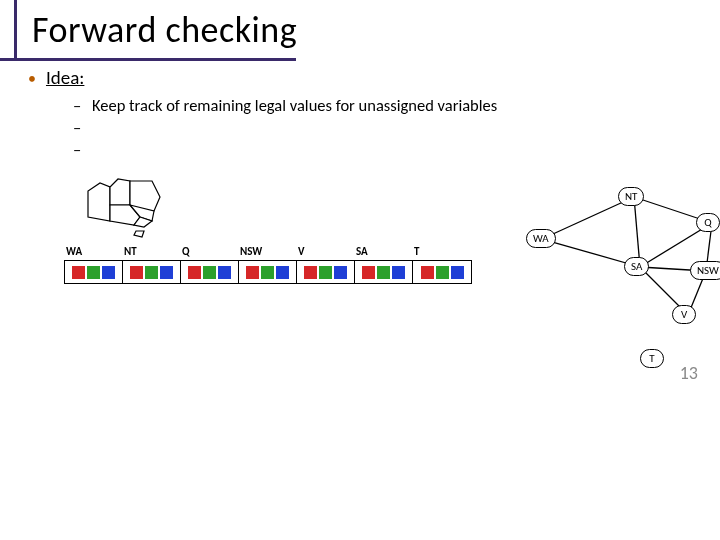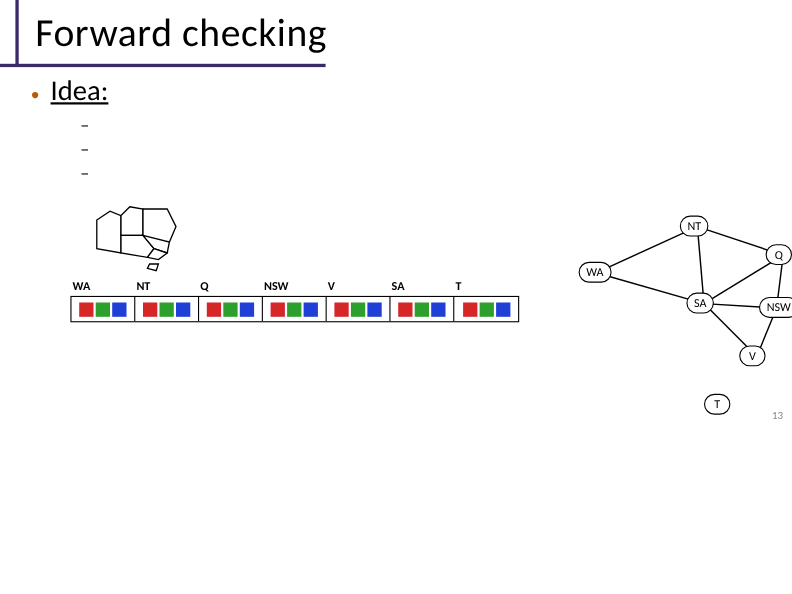--- a/index.html
+++ b/index.html
@@ -5,61 +5,62 @@
   * { box-sizing: border-box; margin: 0; padding: 0; }
   html, body { width: 720px; height: 540px; font-family: Calibri, Arial, sans-serif; background: #fff; color: #000; }
   .slide { position: relative; width: 720px; height: 396px; padding: 0; }
   .title-wrap { padding: 8px 0 0 10px; }
   .title-rule-v { position: absolute; left: 14px; top: 0; width: 3px; height: 60px; background: #3a2a6a; }
   .title { font-size: 36px; font-weight: 400; padding-left: 22px; letter-spacing: 0.5px; }
   .title-rule-h { position: absolute; left: 0; top: 58px; width: 296px; height: 3px; background: #3a2a6a; }
   .body { padding: 14px 20px 0 28px; font-size: 16px; }
   .b1 { display: flex; align-items: baseline; gap: 10px; margin-bottom: 6px; }
   .b1 .dot { color: #b85c00; font-size: 16px; line-height: 1; }
-  .b1 .lbl { font-size: 26px; }
+  .b1 .lbl { font-size: 19px; }
   .sub { padding-left: 44px; }
   .sub .row { display: flex; align-items: baseline; gap: 10px; margin-bottom: 2px; font-size: 16.5px; }
   .sub .dash { width: 10px; text-align: center; }
   .content { position: relative; margin-top: 10px; }
   .map { position: absolute; left: 54px; top: 4px; }
   .map svg { display: block; }
   .table-wrap { position: absolute; left: 36px; top: 76px; }
   .hdr { display: flex; }
   .hdr div { width: 58px; font-size: 11px; font-weight: 700; text-align: left; padding-left: 2px; }
   .grid { border: 1px solid #000; display: flex; margin-top: 2px; }
   .cell { width: 58px; height: 22px; border-right: 1px solid #000; display: flex; align-items: center; justify-content: center; gap: 2px; padding: 0 2px; }
   .cell:last-child { border-right: none; }
   .sq { width: 13px; height: 13px; }
   .sq.r { background: #d62728; }
   .sq.g { background: #2ca02c; }
   .sq.b { background: #1f3fd6; }
   .graph { position: absolute; left: 492px; top: 14px; width: 210px; height: 190px; }
   .node { position: absolute; border: 1.5px solid #000; background: #fff; border-radius: 14px; padding: 2px 6px; font-size: 11px; font-weight: 400; text-align: center; min-width: 24px; }
   .graph svg { position: absolute; left: 0; top: 0; }
-  .pagenum { position: absolute; right: 8px; bottom: 12px; font-size: 10px; color: #8a8a8a; }
+  .pagenum { position: absolute; right: 22px; bottom: 12px; font-size: 18px; color: #8a8a8a; }
   .underline { text-decoration: underline; }
 </style>
 </head>
 <body>
 
 <div class="slide">
   <div class="title-rule-v"></div>
   <div class="title-wrap">
     <div class="title">Forward checking</div>
   </div>
   <div class="title-rule-h"></div>
 
   <div class="body">
     <div class="b1">
       <span class="dot">•</span>
       <span class="lbl underline">Idea:</span>
     </div>
     <div class="sub">
       <div class="row">
         <span class="dash">–</span>
+        <span>Keep track of remaining legal values for unassigned variables</span>
       </div>
       <div class="row">
         <span class="dash">–</span>
       </div>
       <div class="row">
         <span class="dash">–</span>
       </div>
     </div>
 
     <div class="content">

